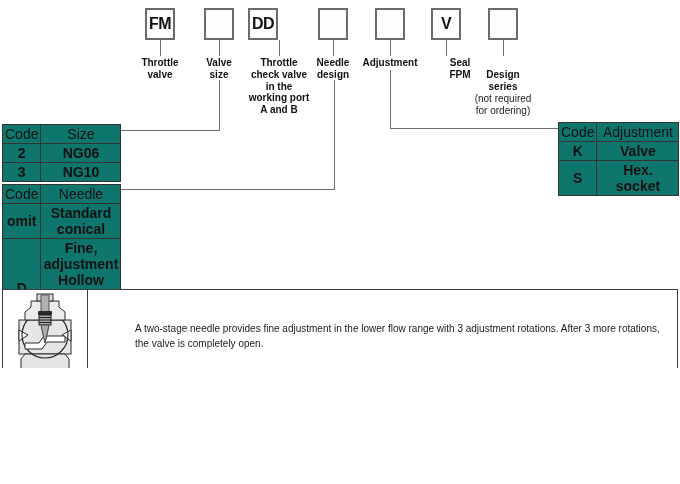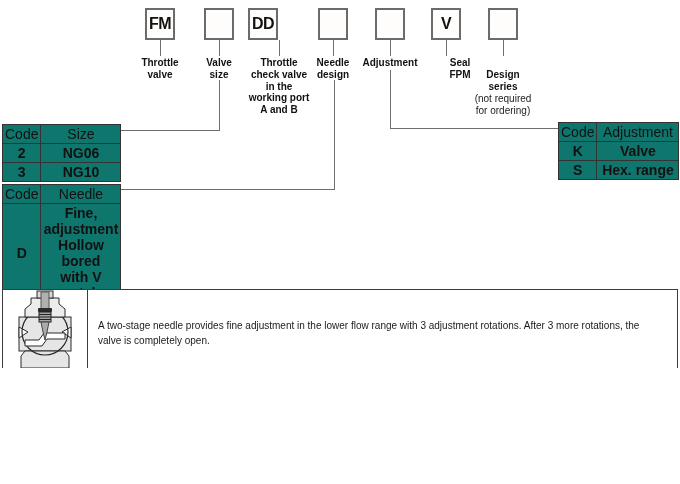--- a/index.html
+++ b/index.html
@@ -36,21 +36,21 @@
   .tbl .ml { white-space:pre-line; line-height:1.15; }
   .tbl .normal-part { display:block; font-weight:bold; white-space:pre-line; line-height:1.15; }
 
   
   .notes-panel {
     position:absolute; left:2px; top:289px; width:676px; height:189px;
     border:1px solid #3c3c3c; background:#fff;
     display:grid; grid-template-rows:1fr 1fr;
   }
   .note-row { display:grid; grid-template-columns:85px 1fr; min-height:0; }
-  .note-row.first { border-bottom:7px solid #0f172a; }
+  .note-row.first { border-bottom:2px solid #0f172a;gap:37px; }
   .note-figure {
     border-right:1px solid #3c3c3c;
     display:flex; align-items:center; justify-content:center;
   }
   .note-body {
     display:flex; flex-direction:column; justify-content:center;
     padding:4px 12px 4px 10px; font-size:10px; line-height:1.5; color:#1a1a1a;
   }
   .note-title { font-size:10px; }
 </style>
@@ -136,20 +136,27 @@
   </tbody>
     </table>
 
   <table class="tbl" style="left:2px;top:184px">
     <tbody>
         <tr>
       <th style="width:32px">Code</th>
       <th style="width:80px">Needle</th>
     </tr>
     <tr>
+      <td>omit</td>
+      <td>
+        <span class="ml">Standard
+conical</span>
+      </td>
+    </tr>
+    <tr>
       <td>D</td>
       <td>
         <span class="ml">Fine,
 adjustment</span>
         <span class="normal-part">Hollow bored
 with V notch</span>
       </td>
     </tr>
   </tbody>
     </table>
@@ -159,21 +166,21 @@
         <tr>
       <th style="width:36px">Code</th>
       <th style="width:82px">Adjustment</th>
     </tr>
     <tr>
       <td>K</td>
       <td>Valve</td>
     </tr>
     <tr>
       <td>S</td>
-      <td>Hex. range</td>
+      <td>Hex. socket</td>
     </tr>
   </tbody>
     </table>
 
   <div class="notes-panel">
 
     <div class="note-row first">
       <div class="note-figure">
         <svg width="66" height="86" viewBox="0 0 66 86">
           <rect x="7" y="27" width="52" height="34" fill="#e6e6e6" stroke="#2a2a2a"></rect>

